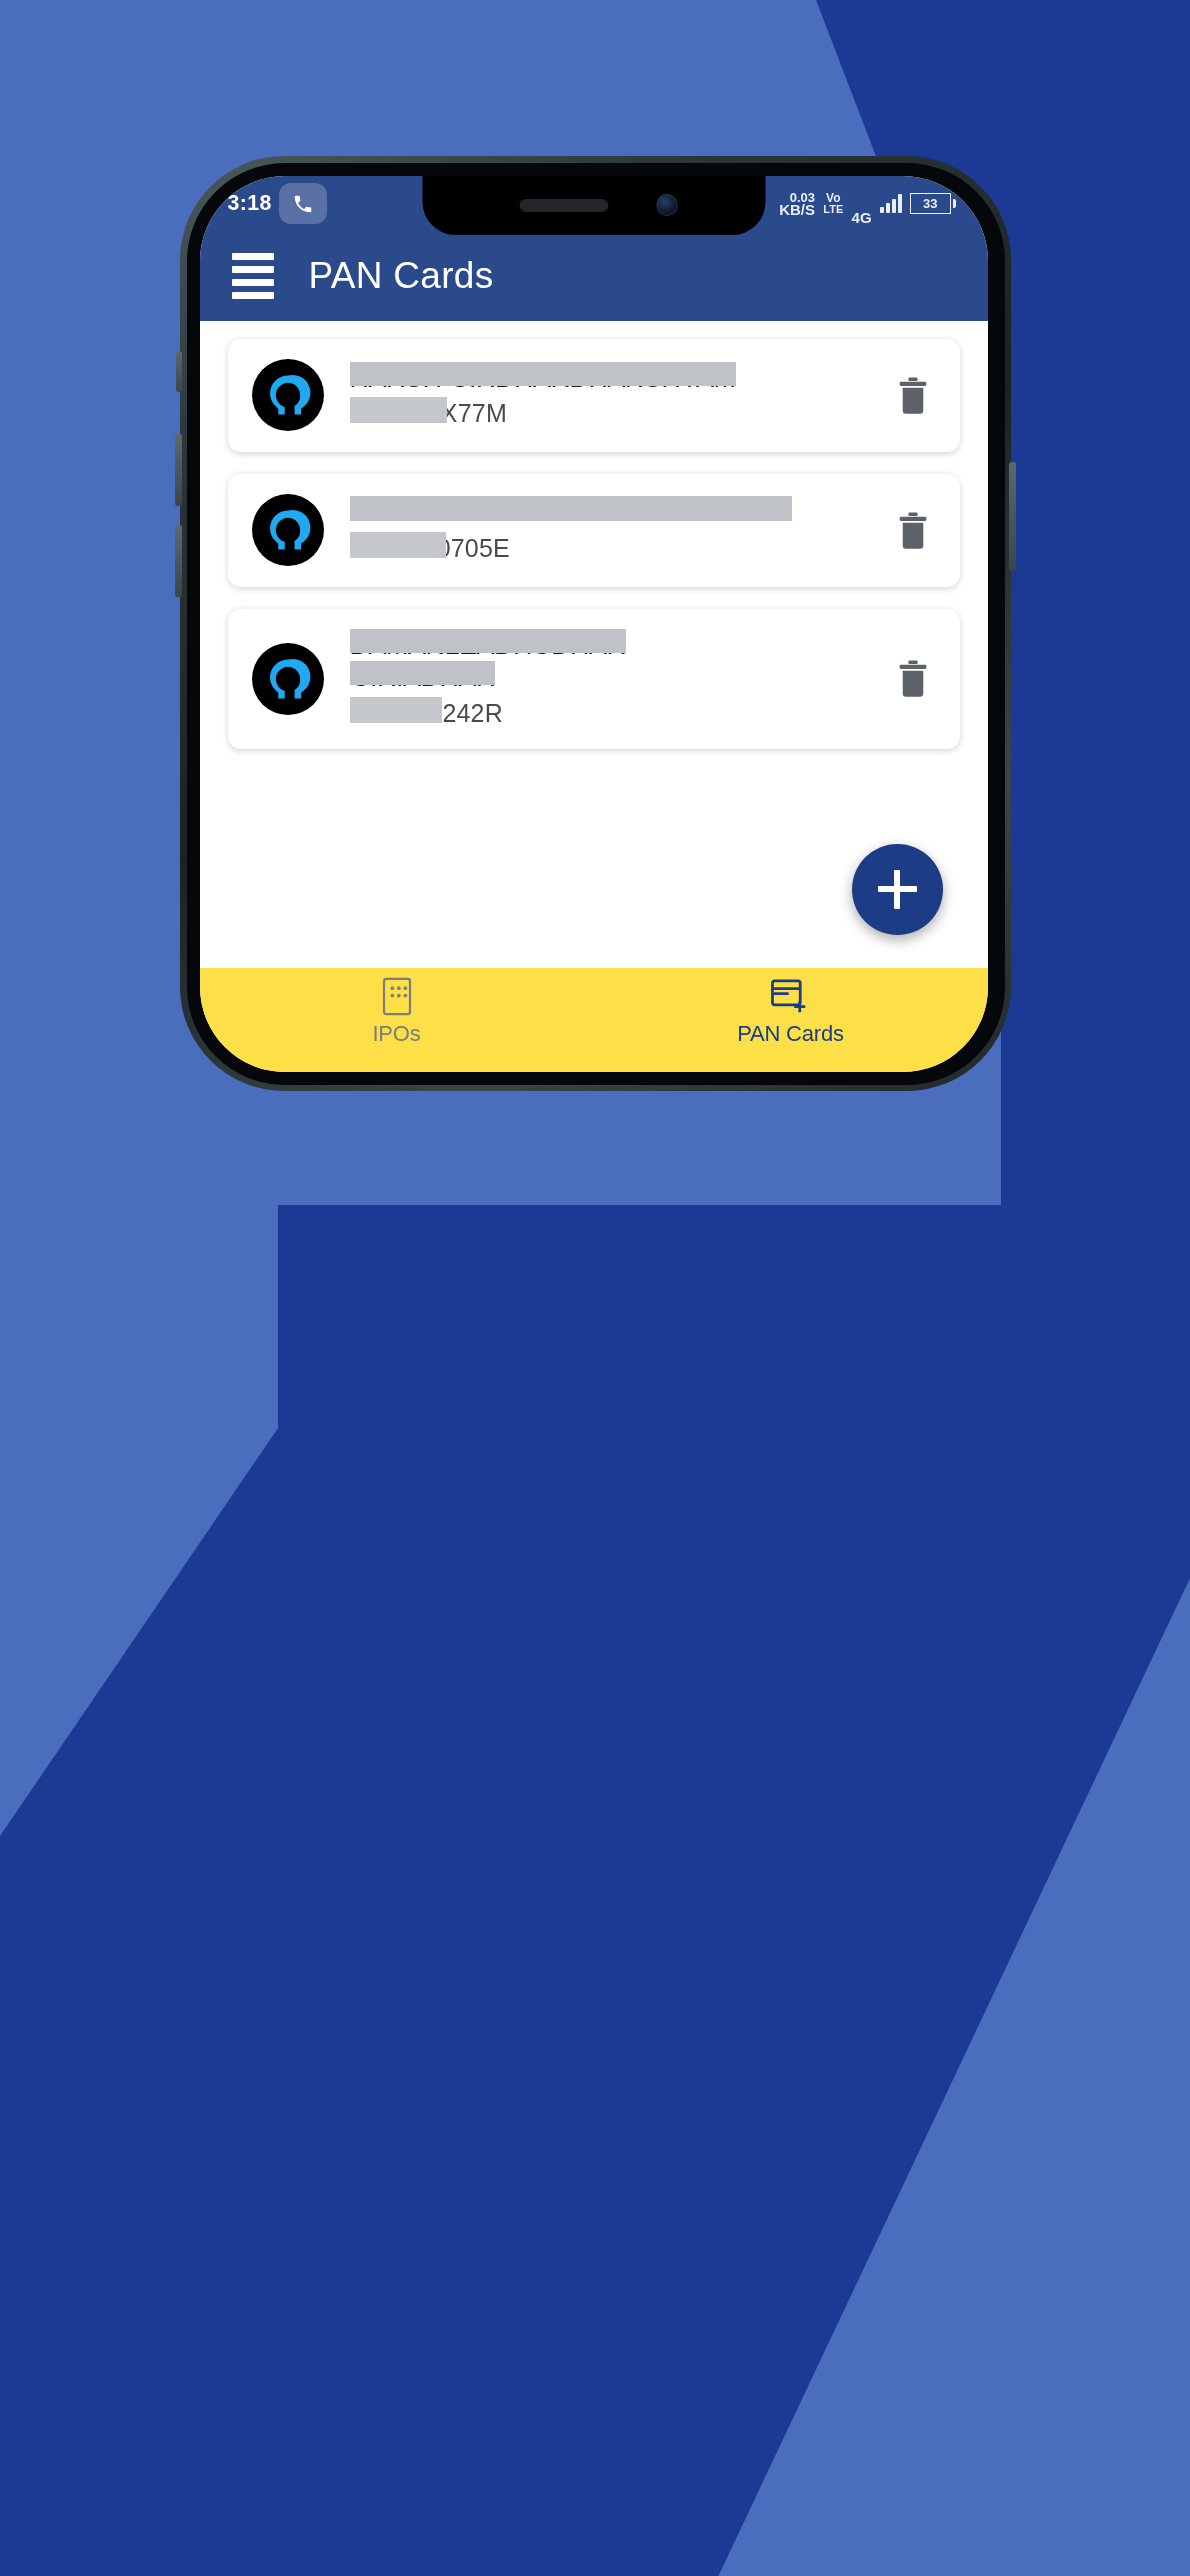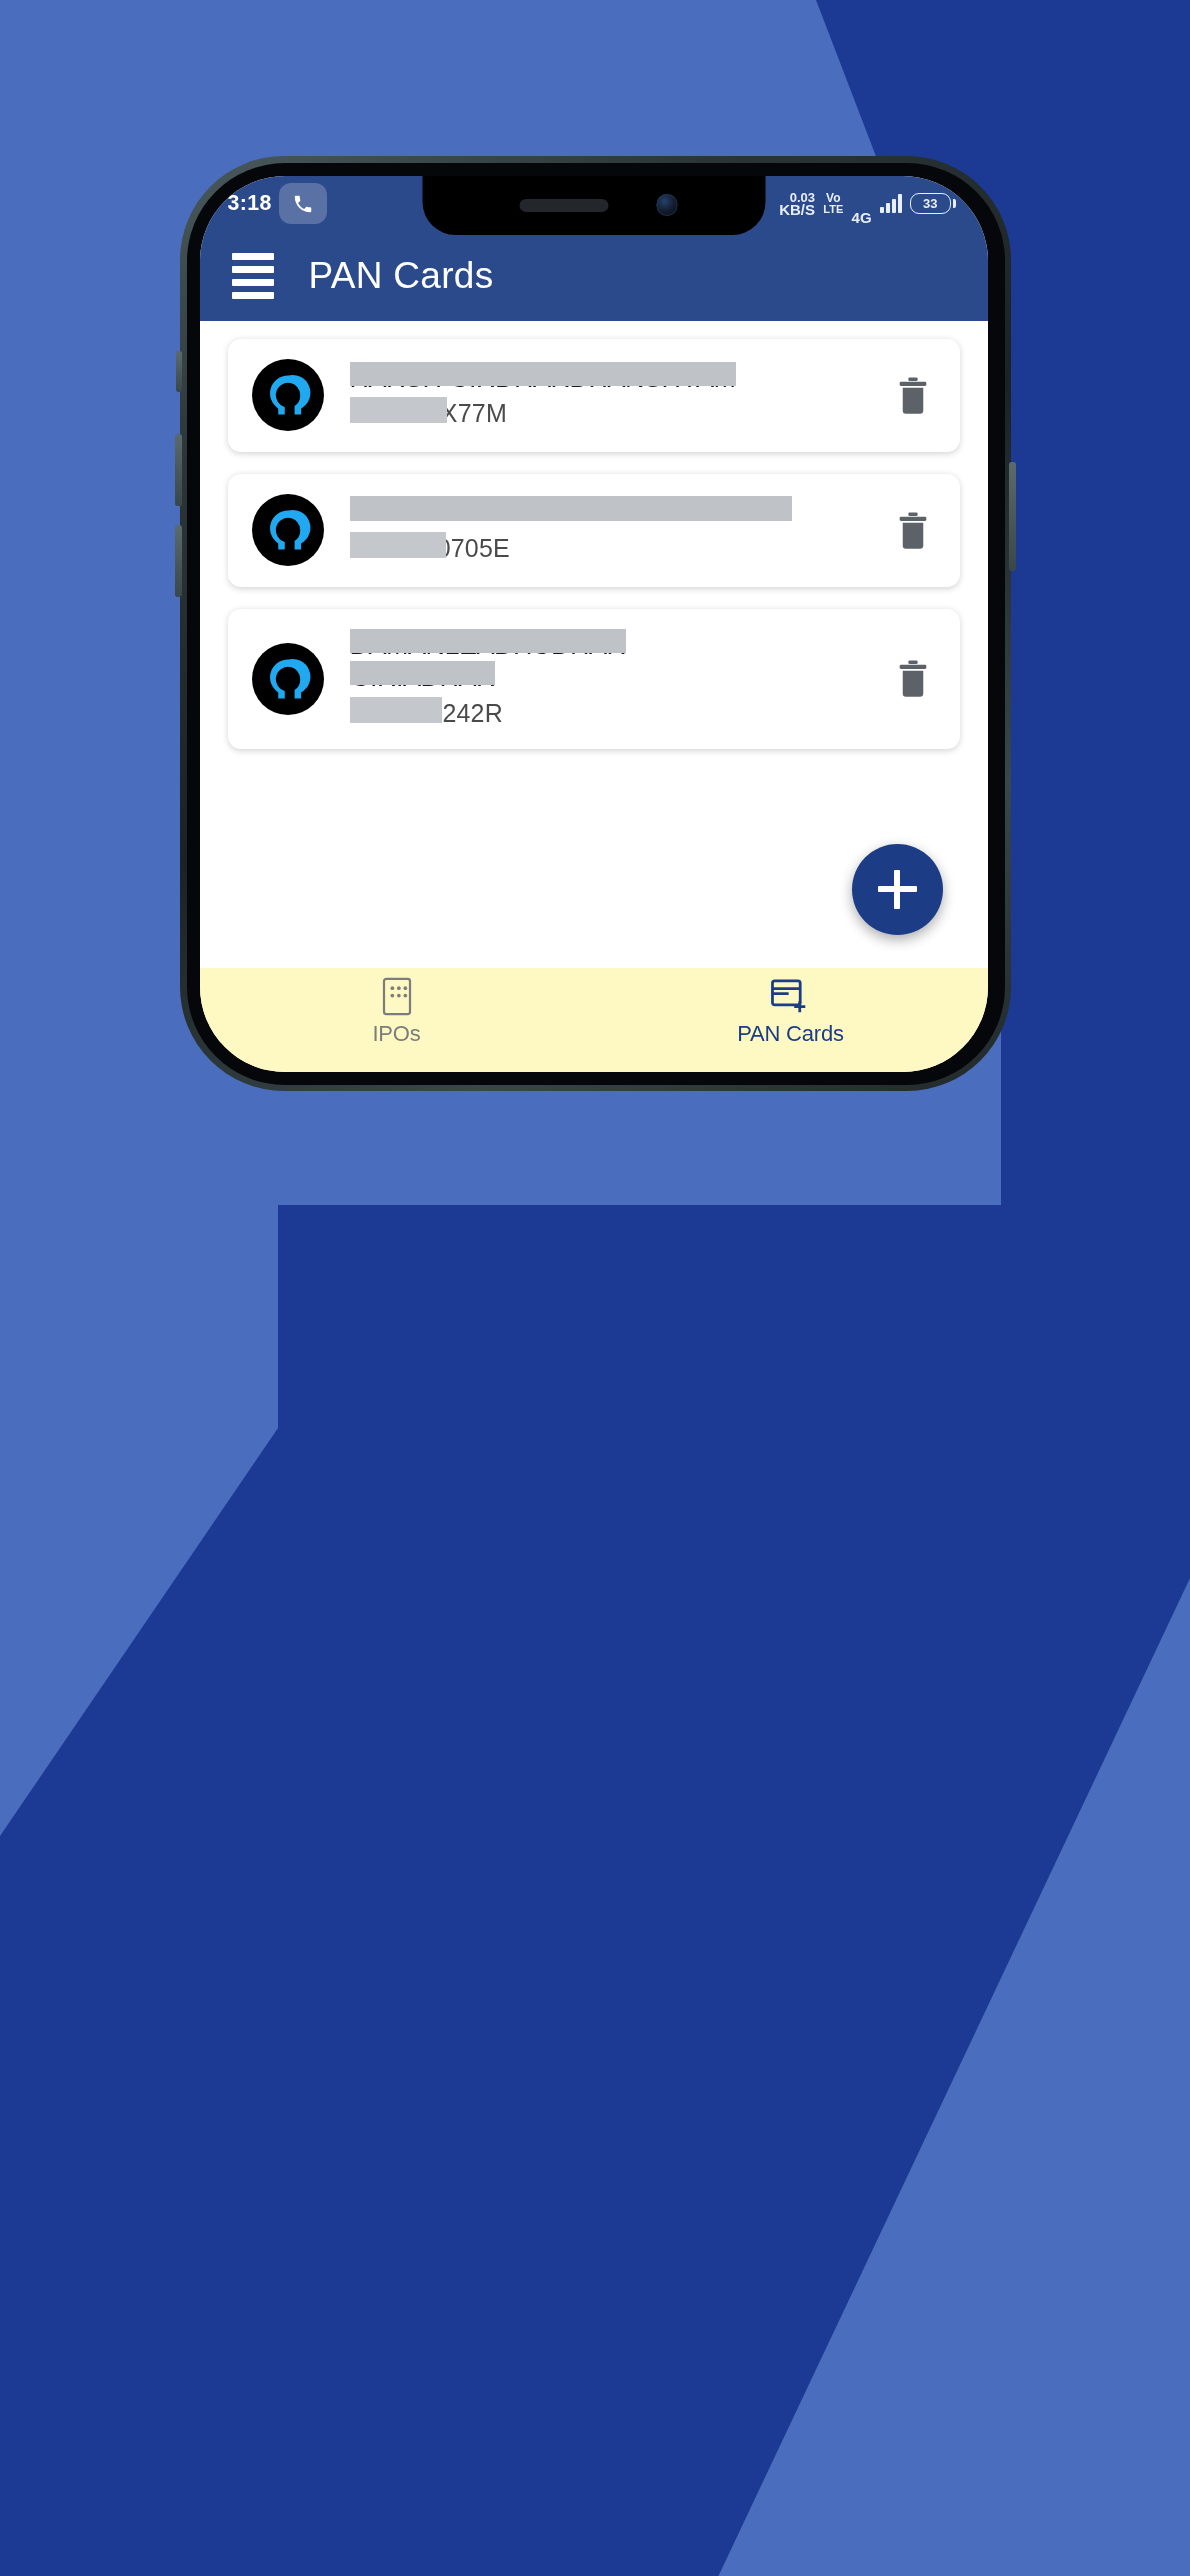--- a/index.html
+++ b/index.html
@@ -130,21 +130,21 @@
   .sig-bars { display: flex; align-items: flex-end; gap: 2.3px; height: 18.5px; }
   .sig-bars i { width: 3.7px; background: #e8eefc; border-radius: 0.9px; display:block; }
   .sig-bars i:nth-child(1){height:5.6px}
   .sig-bars i:nth-child(2){height:9.3px}
   .sig-bars i:nth-child(3){height:14px}
   .sig-bars i:nth-child(4){height:18.5px}
   .battery {
     display: flex; align-items: center; gap: 1.9px;
   }
   .battery-body {
-    border: 1.9px solid #e8eefc; border-radius: 9px;
+    border: 1.9px solid #e8eefc; border-radius: 0;
     width: 41px; height: 20.4px;
     display: flex; align-items: center; justify-content: center;
     color: #e8eefc; font-size: 13px; font-weight: 700;
   }
   .battery-cap {
     width: 2.8px; height: 8.3px; background: #e8eefc; border-radius: 0 1.9px 1.9px 0;
   }
   
   .notch {
     position: absolute;
@@ -275,21 +275,21 @@
     position: absolute;
     background: #ffffff;
     border-radius: 0.9px;
   }
   .fab::before { width: 39px; height: 5.6px; }
   .fab::after  { width: 5.6px;  height: 39px; }
 
   
   .bottom-nav {
     height: 104px;
-    background: #fef9c3;
+    background: #fde047;
     display: flex;
     align-items: center;
     padding-bottom: 15px;
     flex-shrink: 0;
     box-shadow: 0 -0.9px 2.8px rgba(0,0,0,.06);
   }
   .nav-item {
     flex: 1;
     display: flex; flex-direction: column;
     align-items: center; justify-content: center;

